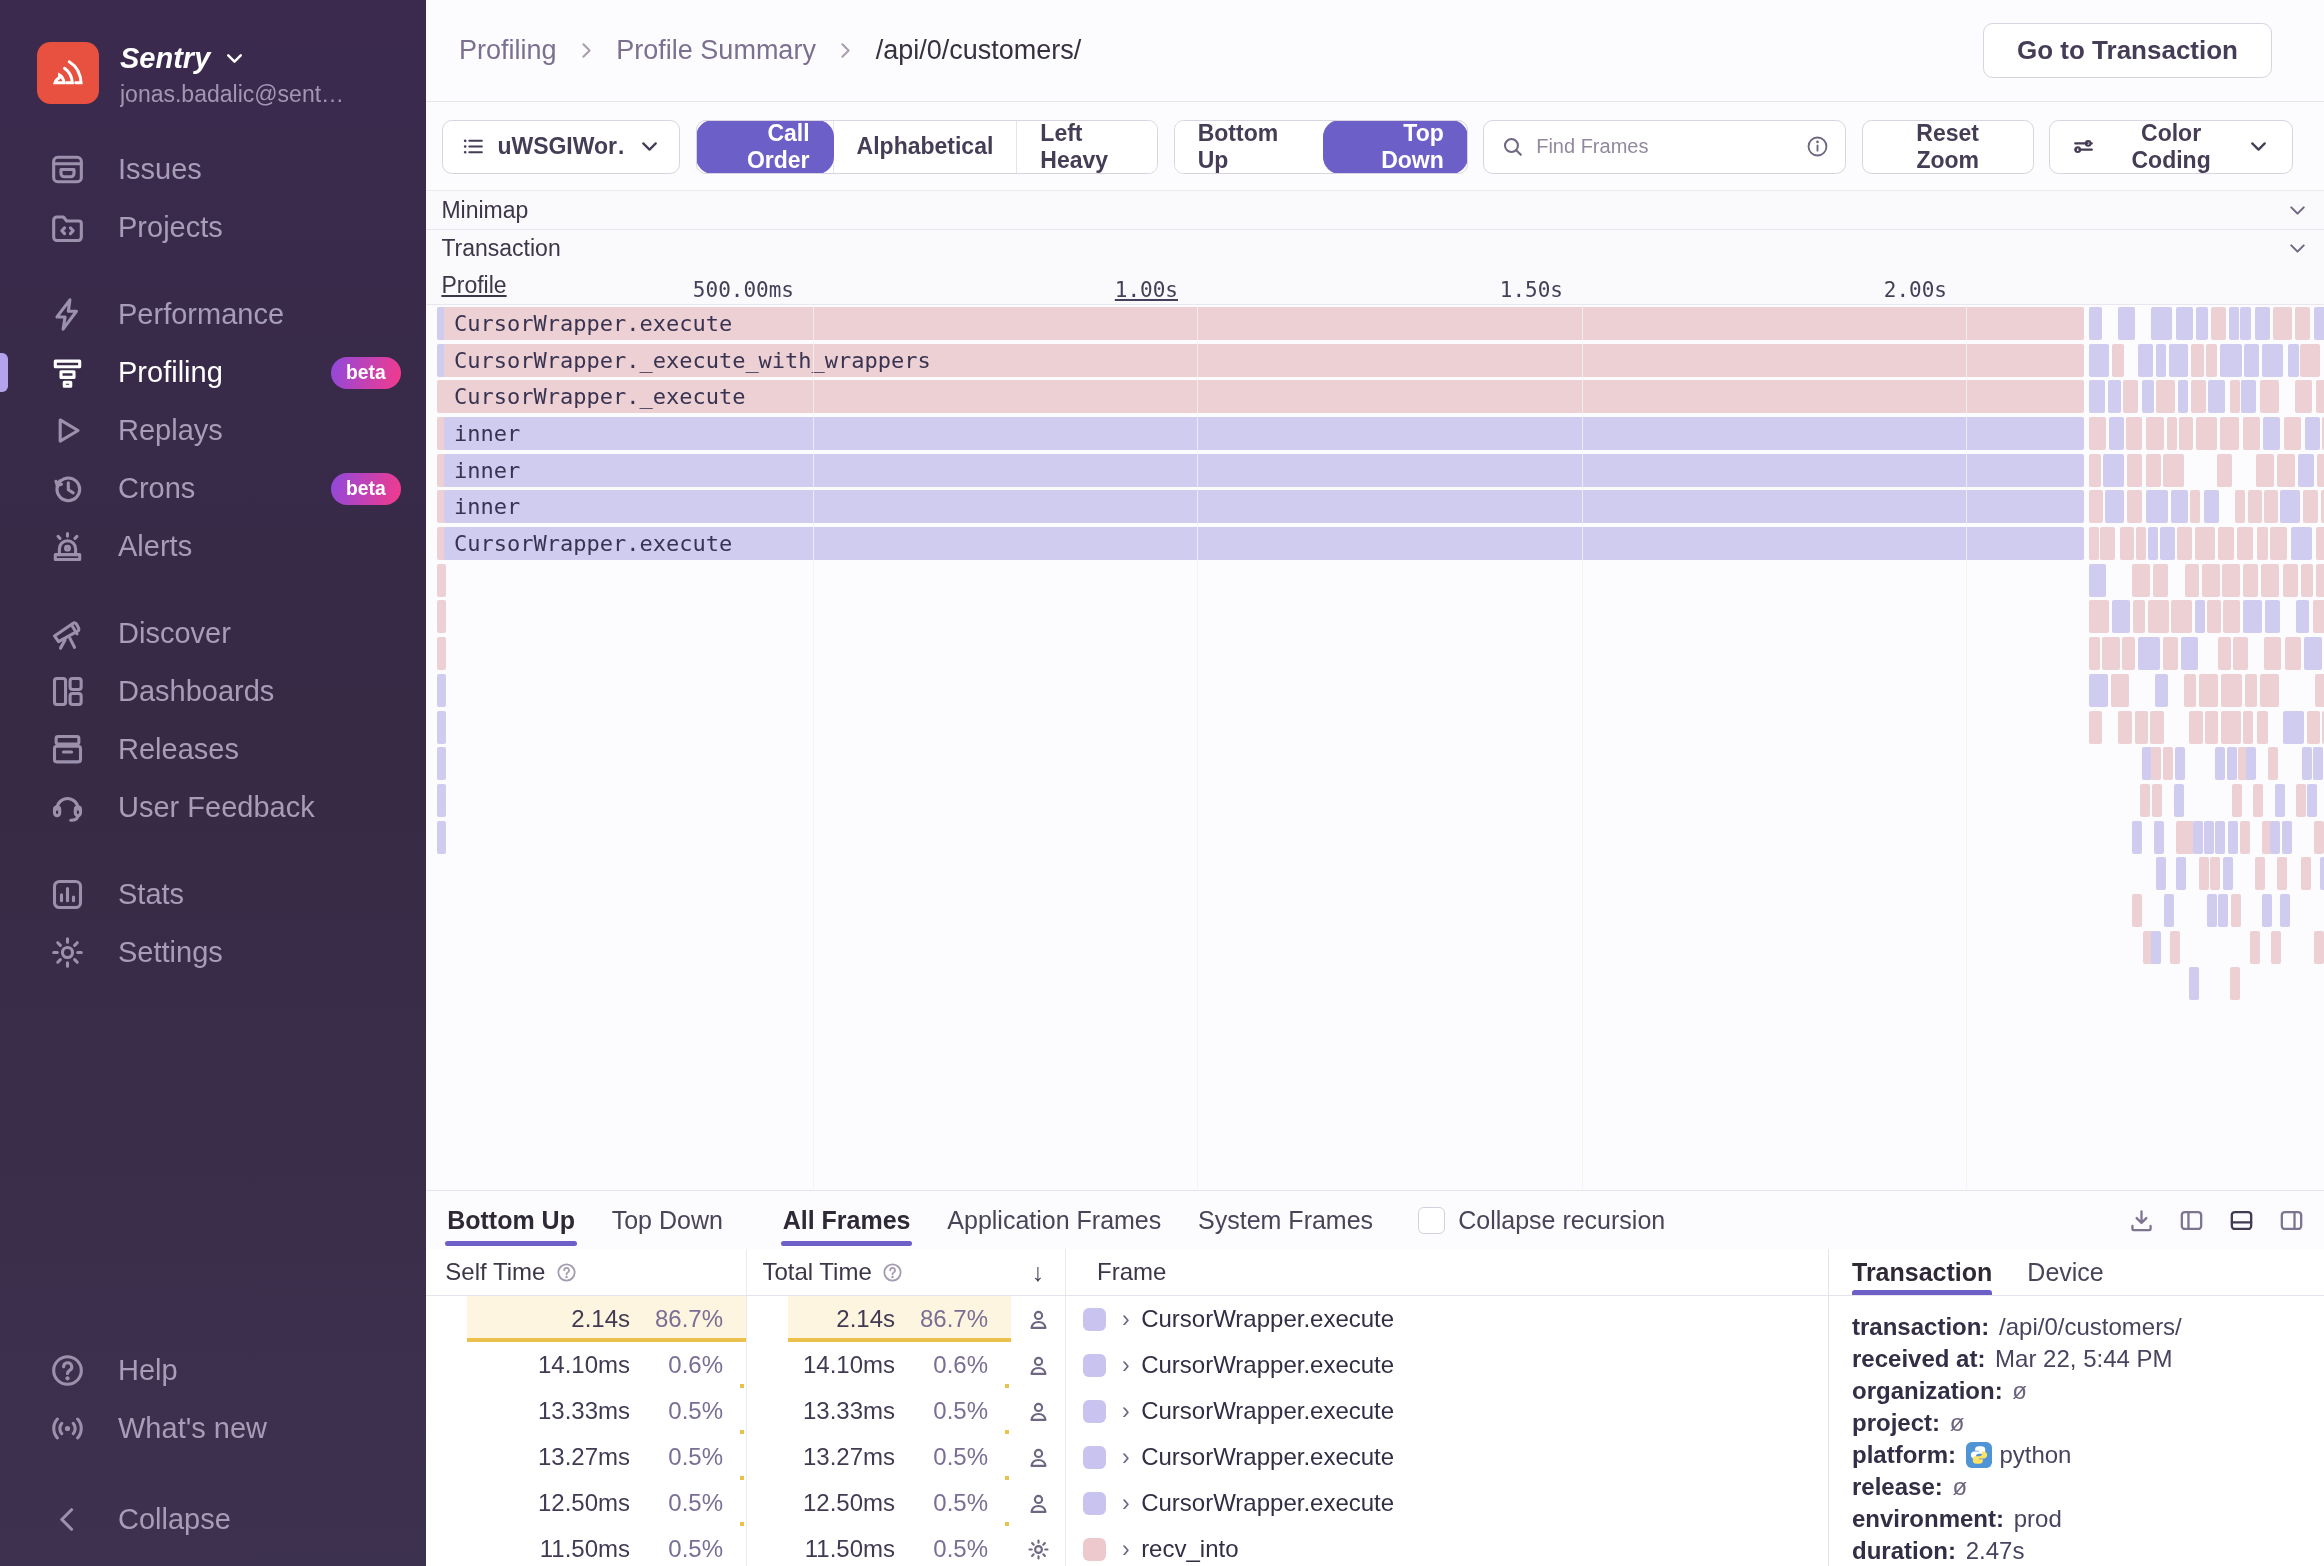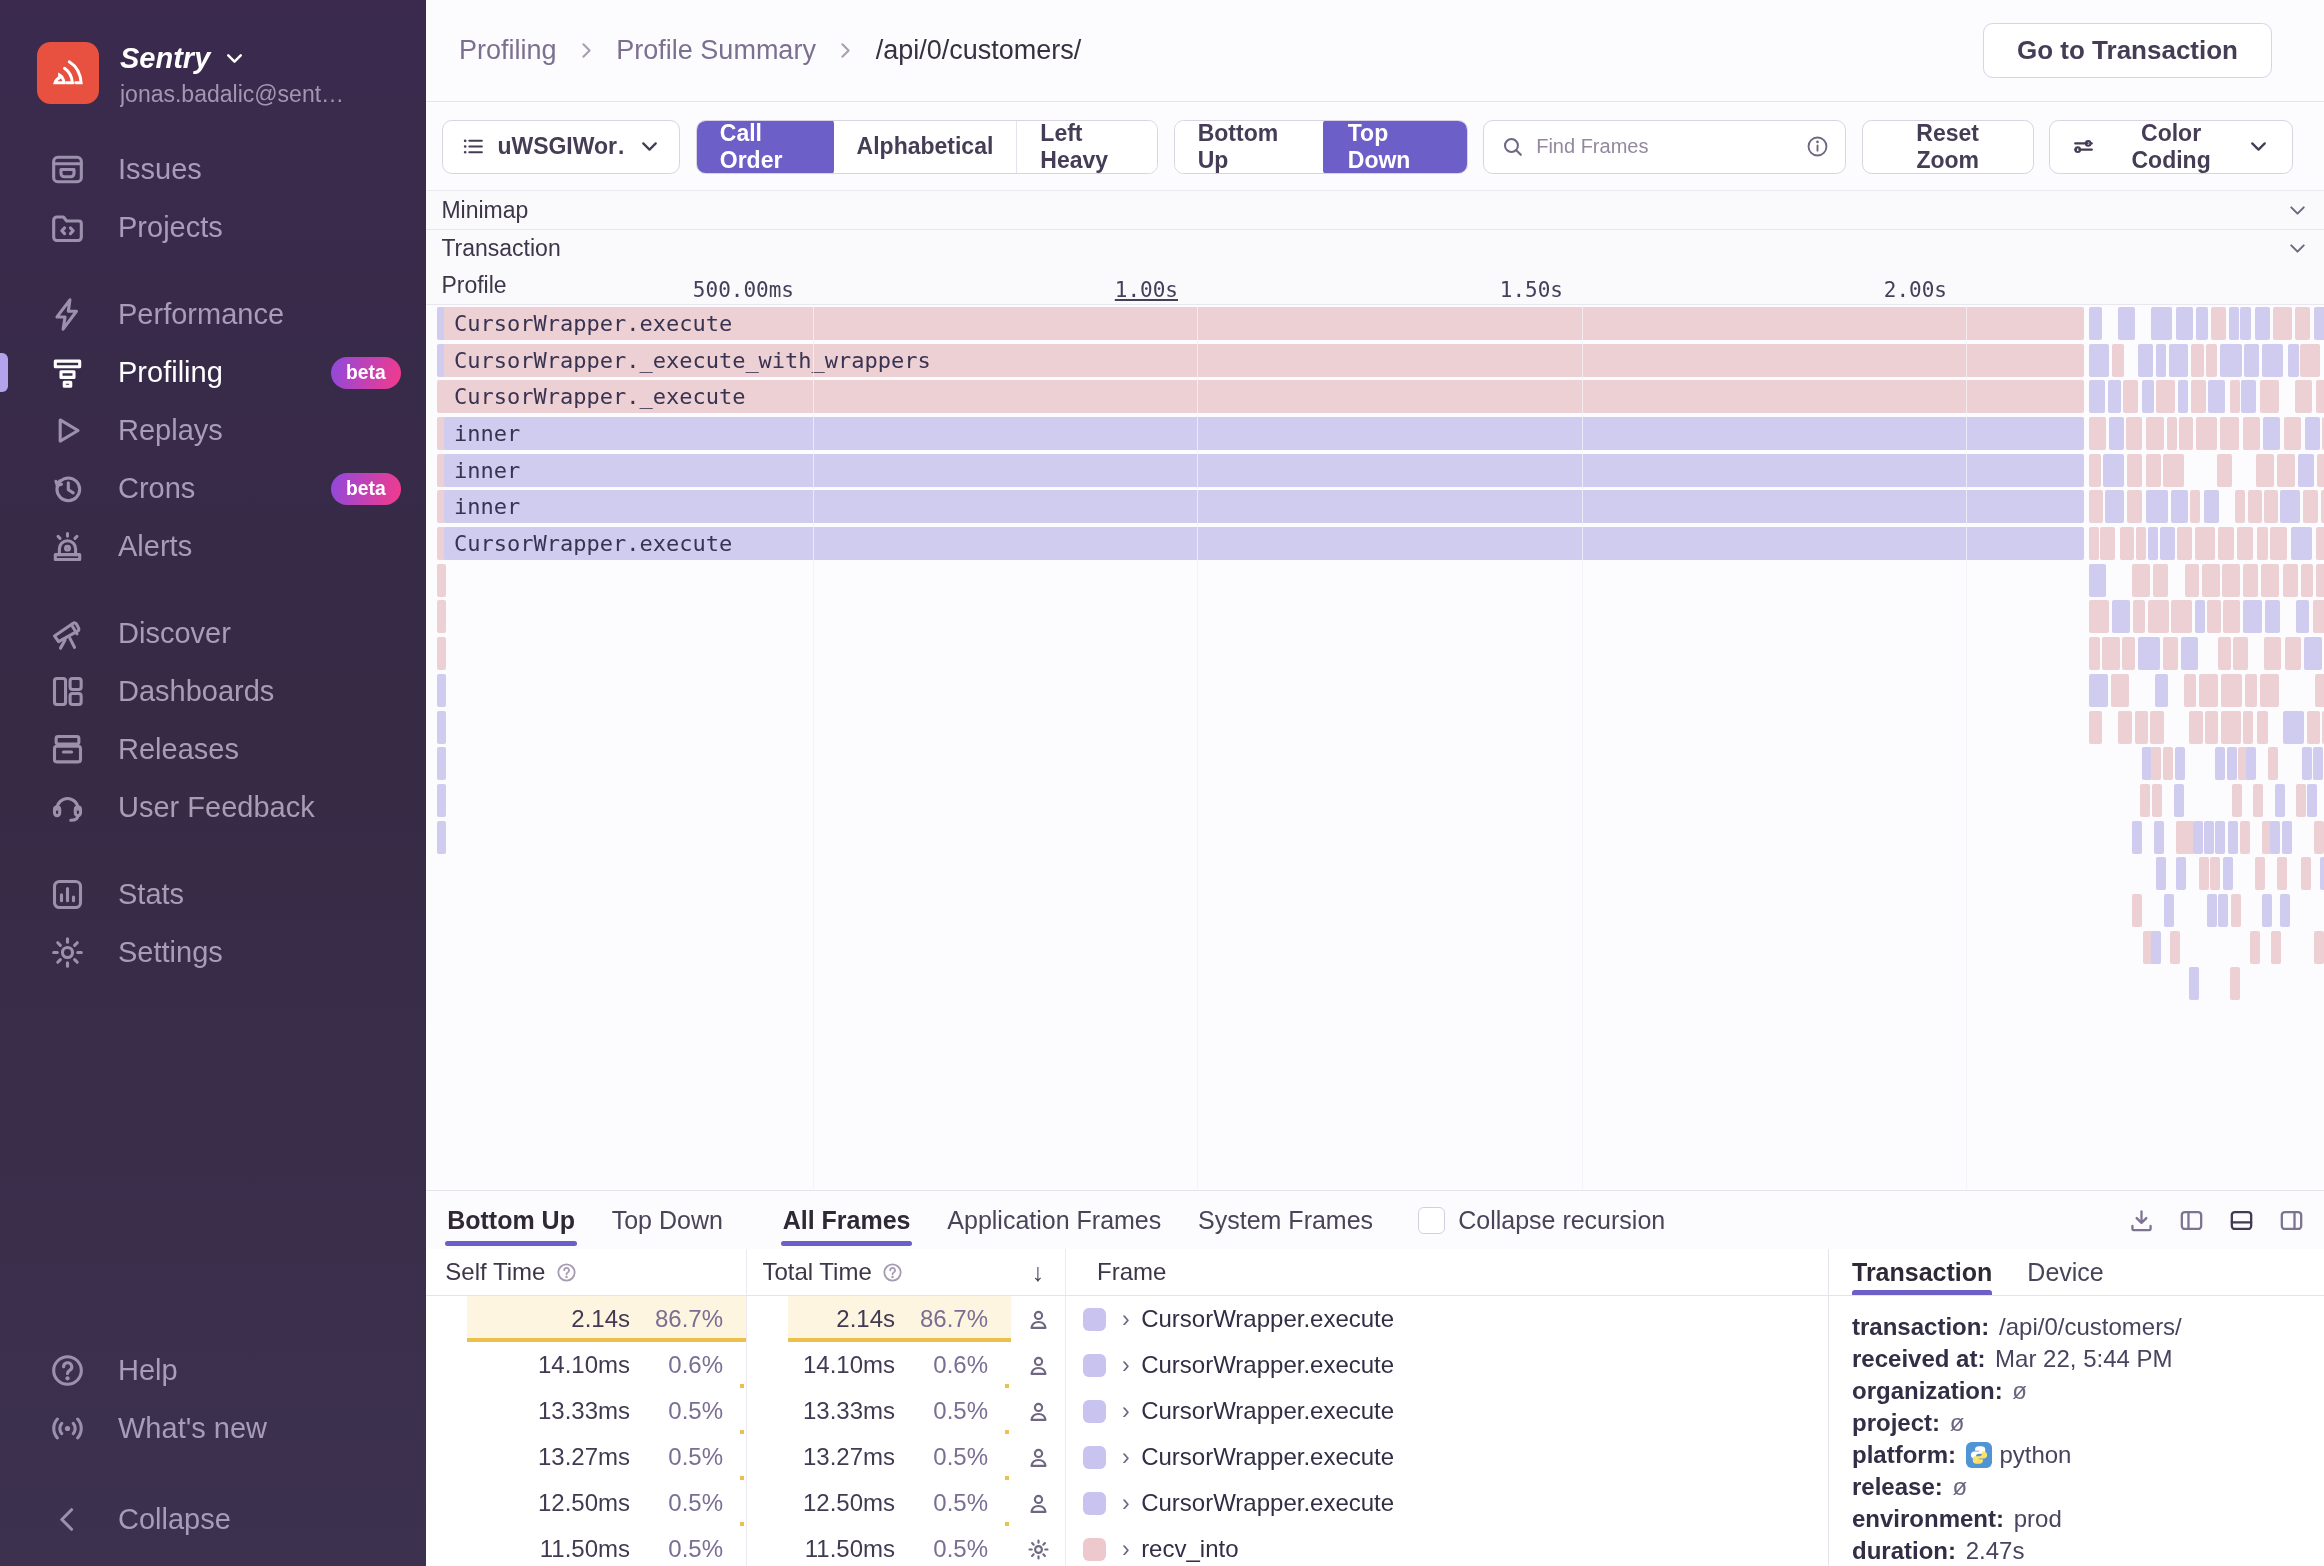--- a/index.html
+++ b/index.html
@@ -50,34 +50,34 @@
 
   .toolbar { position:absolute; left:0; top:103px; width:100%; height:88px; display:flex; align-items:center;
     gap:15.4px; padding:0 32px 0 16.4px; background:#fcfbfd; border-bottom:1px solid #eceaf1; }
   .toolbar .btn { height:54px; font-size:23px; }
   .thread-btn { width:238px; padding:0 17.4px; justify-content:flex-start; }
   .thread-btn .lbl { flex:1; text-align:left; white-space:nowrap; overflow:hidden; }
   .seg { display:flex; height:54px; background:#fff; border:1px solid #d9d3e2; border-radius:9.7px; overflow:hidden; }
   .seg-opt { display:flex; align-items:center; padding:0 23px; font-size:23px; font-weight:700; color:#453d55;
     cursor:pointer; border-left:1px solid #e7e3ec; background:#fff; }
   .seg-opt:first-child { border-left:none; }
-  .seg-opt.active { background:#6c5fc7; color:#fff; border-left-color:#6c5fc7; border-radius:4px; margin:-1px; padding:0 24px; position:relative; z-index:1; }
+  .seg-opt.active { background:#6c5fc7; color:#fff; border-left-color:#6c5fc7; border-radius:17px; margin:-1px; padding:0 24px; position:relative; z-index:1;text-align:right; }
   .find-wrap { height:54px; width:363px; background:#fff; border:1px solid #d9d3e2; border-radius:9.7px;
     display:flex; align-items:center; padding:0 15.4px; gap:11.6px; color:#6f6781; }
   .find-wrap input { border:none; outline:none; flex:1; font-size:20px; font-family:inherit; color:#b91c1c; min-width:0; background:transparent; }
   .find-wrap input::placeholder { color:#93899f; }
   .ic-20 { width:25px; height:25px; flex:none; }
 
   
   .sec-row { position:absolute; left:0; width:100%; background:#faf9fc; border-bottom:1px solid #e9e6ef;
     display:flex; align-items:center; padding:0 15.4px; font-size:23px; color:#3d3648;gap:22px; }
   .sec-row .chev { margin-left:auto; width:25px; height:25px; color:#6f6781; }
   #row-minimap { top:191px; height:39px; }
   #row-transaction { top:230px; height:38px; }
-  #row-profile { top:267px; height:38px; background:#faf9fc; }
+  #row-profile { top:267px; height:38px; background:#faf9fc;text-decoration:underline; }
 
   
   .flame { position:absolute; left:0; top:305px; width:100%; height:884px; background:#fcfbfd; overflow:hidden; }
   .gridline { position:absolute; top:-38px; bottom:0; width:1px; background:#e8e5ee; }
   .gridline.over { background:rgba(252,251,253,.62); top:0; z-index:3; }
   .tick-label { position:absolute; top:274px; height:25px; line-height:25px; font-size:21px; color:#45405a;
     text-align:right; width:174px; }
   .fbar { position:absolute; height:33px; border-radius:1.9px; font-size:22px; line-height:33px;
     color:#393352; padding:0 0 0 9.7px; white-space:nowrap; overflow:hidden; z-index:2;
     font-family:"DejaVu Sans Mono","Liberation Mono",monospace; cursor:pointer; }

